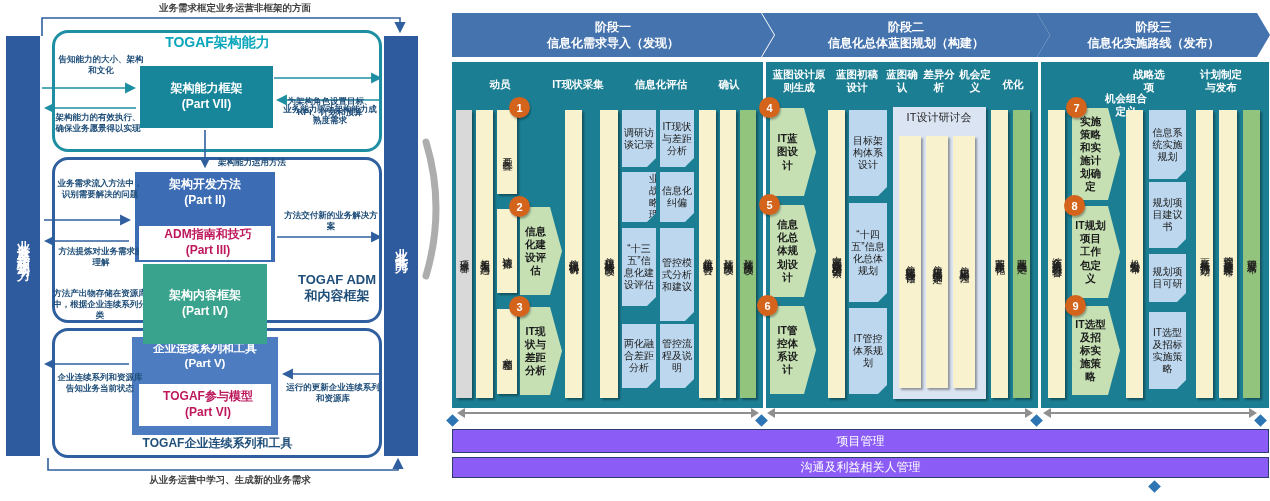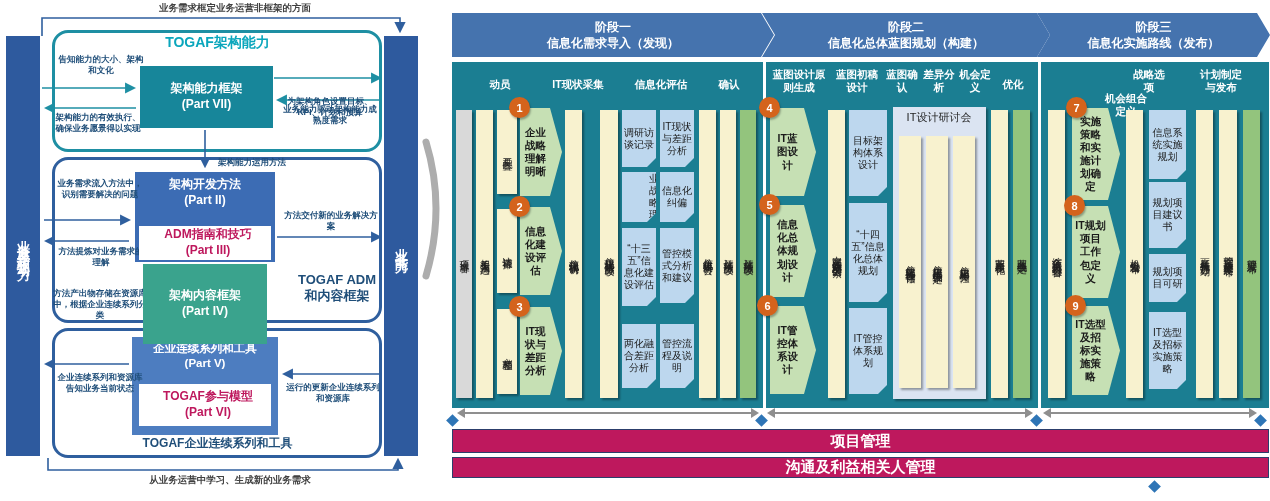--- a/index.html
+++ b/index.html
@@ -30,21 +30,21 @@
   .vcol.green{background:#93c47d;}
   .step{background:#c6e0b4;clip-path:polygon(0 0,calc(100% - 12px) 0,100% 50%,calc(100% - 12px) 100%,0 100%);
         color:#1a1a1a;font-weight:bold;font-size:10.5px;display:flex;align-items:center;justify-content:center;
         text-align:center;line-height:1.25;padding:2px 14px 2px 3px;}
   .card{background:#bdd7ee;clip-path:polygon(0 0,100% 0,100% calc(100% - 9px),calc(100% - 9px) 100%,0 100%);
         color:#1a1a1a;font-size:10px;display:flex;align-items:center;justify-content:center;text-align:center;line-height:1.2;padding:2px;}
   .lav{background:#dbe4f2;box-shadow:2px 2px 2px rgba(0,0,0,.35);}
   .lavtitle{color:#1f1f1f;font-size:11px;text-align:center;line-height:1.2;}
   .badge{width:21px;height:21px;border-radius:50%;background:#d4631c;color:#fff;font-weight:bold;font-size:11px;
          display:flex;align-items:center;justify-content:center;box-shadow:1px 2px 2px rgba(0,0,0,.3);z-index:5;}
-  .bbar{background:#be185d;color:#fff;font-size:15px;display:flex;align-items:center;justify-content:center;border:1px solid #2c3e6b;font-weight:bold;}
+  .bbar{background:#8b5cf6;color:#fff;font-size:12px;display:flex;align-items:center;justify-content:center;border:1px solid #2c3e6b;}
   .dia{width:9px;height:9px;background:#2e75b6;transform:rotate(45deg);}
   .harrow{height:0;border-top:2px solid #8f8f8f;}
   .harrow::before{content:"";position:absolute;left:-8px;top:-6px;border:5px solid transparent;border-right:8px solid #8f8f8f;}
   .harrow::after{content:"";position:absolute;right:-8px;top:-6px;border:5px solid transparent;border-left:8px solid #8f8f8f;}
 </style>
 </head>
 <body>
 
 <div id="stage">
 
@@ -145,37 +145,36 @@
   <div class="abs chead" style="left:536px;top:78px;width:84px;">IT现状采集</div>
   <div class="abs chead" style="left:622px;top:78px;width:78px;">信息化评估</div>
   <div class="abs chead" style="left:703px;top:78px;width:52px;">确认</div>
 
   <div class="abs vcol gray" style="left:456px;top:110px;width:16px;height:288px;">项目准备</div>
   <div class="abs vcol" style="left:476px;top:110px;width:17px;height:288px;">相关干系人沟通</div>
   <div class="abs vcol" style="left:497px;top:110px;width:20px;height:84px;">工具配置</div>
   <div class="abs vcol" style="left:497px;top:209px;width:20px;height:84px;">访谈排程</div>
   <div class="abs vcol" style="left:497px;top:309px;width:20px;height:85px;">文档整理</div>
 
-  <div class="abs step" style="left:520px;top:108px;width:42px;height:88px;">企业战略理解明晰</div>
   <div class="abs step" style="left:520px;top:207px;width:42px;height:88px;">信息化建设评估</div>
   <div class="abs step" style="left:520px;top:307px;width:42px;height:88px;">IT现状与差距分析</div>
   <div class="abs badge" style="left:509px;top:97px;">1</div>
   <div class="abs badge" style="left:509px;top:196px;">2</div>
   <div class="abs badge" style="left:509px;top:296px;">3</div>
 
   <div class="abs vcol" style="left:565px;top:110px;width:17px;height:288px;">信息化现状调研</div>
   <div class="abs vcol" style="left:600px;top:110px;width:18px;height:288px;">信息化现状与基准比较</div>
 
   <div class="abs card" style="left:622px;top:110px;width:34px;height:57px;">调研访谈记录</div>
   <div class="abs card" style="left:622px;top:172px;width:34px;height:50px;padding-left:32px;">企业战略理解</div>
   <div class="abs card" style="left:622px;top:228px;width:34px;height:78px;">“十三五”信息化建设评估</div>
   <div class="abs card" style="left:622px;top:324px;width:34px;height:64px;">两化融合差距分析</div>
   <div class="abs card" style="left:660px;top:110px;width:34px;height:57px;">IT现状与差距分析</div>
   <div class="abs card" style="left:660px;top:172px;width:34px;height:50px;">信息化纠偏</div>
-  <div class="abs card" style="left:660px;top:228px;width:34px;height:75px;">管控模式分析和建议</div>
+  <div class="abs card" style="left:660px;top:228px;width:34px;height:93px;">管控模式分析和建议</div>
   <div class="abs card" style="left:660px;top:324px;width:34px;height:64px;">管控流程及说明</div>
 
   <div class="abs vcol" style="left:699px;top:110px;width:17px;height:288px;">信息化收集研讨会</div>
   <div class="abs vcol" style="left:720px;top:110px;width:16px;height:288px;">评估与基准比较</div>
   <div class="abs vcol green" style="left:740px;top:110px;width:16px;height:288px;">评估与基准比较</div>
 
   <div class="abs chead" style="left:770px;top:68px;width:58px;">蓝图设计原则生成</div>
   <div class="abs chead" style="left:834px;top:68px;width:46px;">蓝图初稿设计</div>
   <div class="abs chead" style="left:886px;top:68px;width:32px;">蓝图确认</div>
   <div class="abs chead" style="left:923px;top:68px;width:32px;">差异分析</div>

